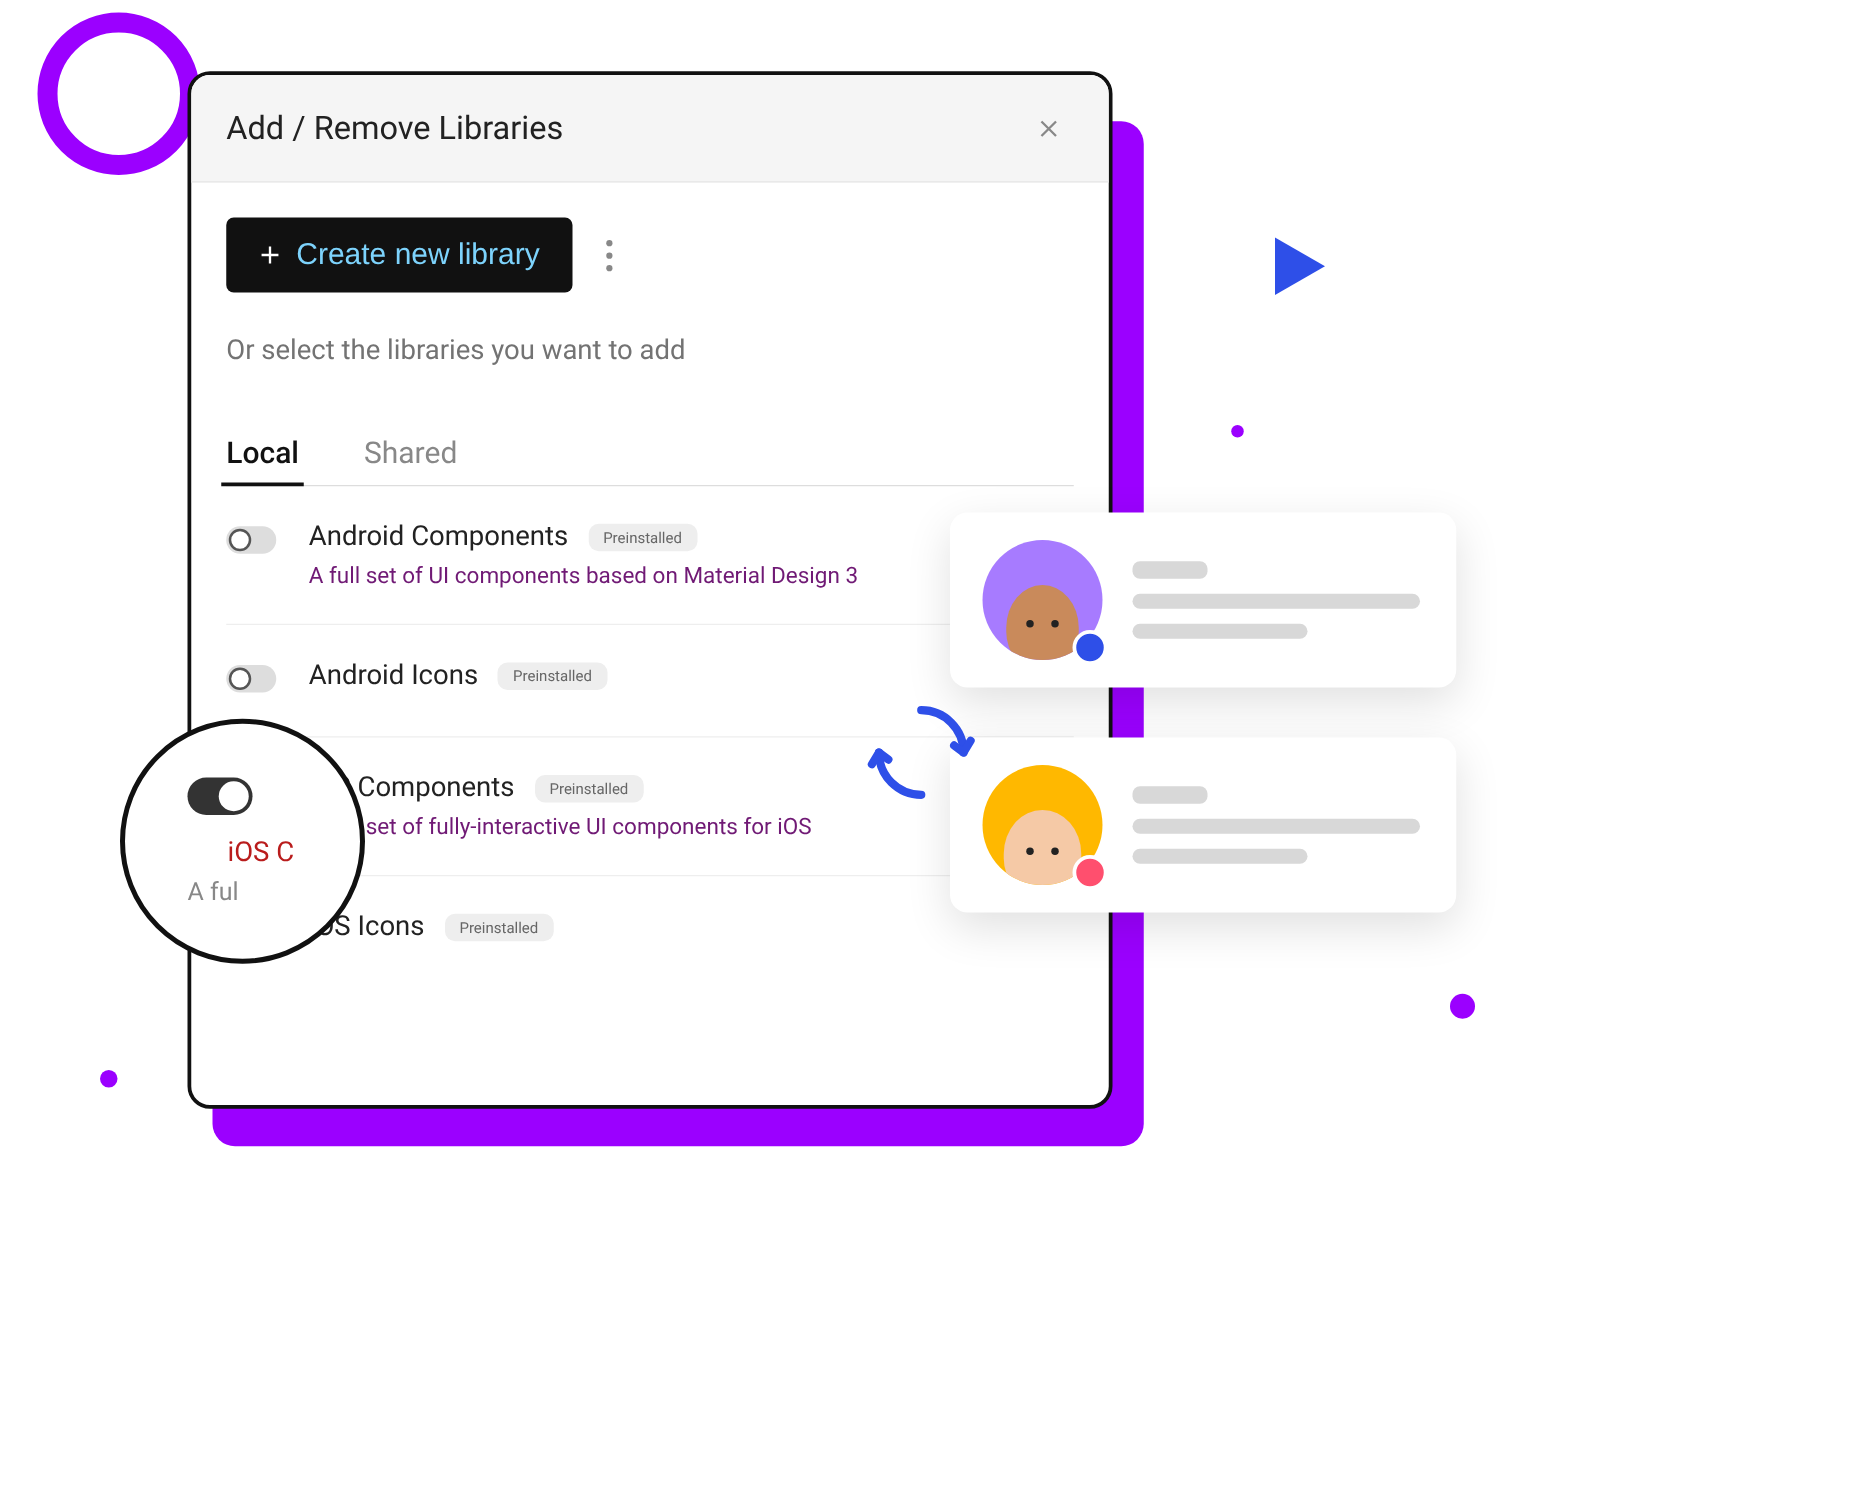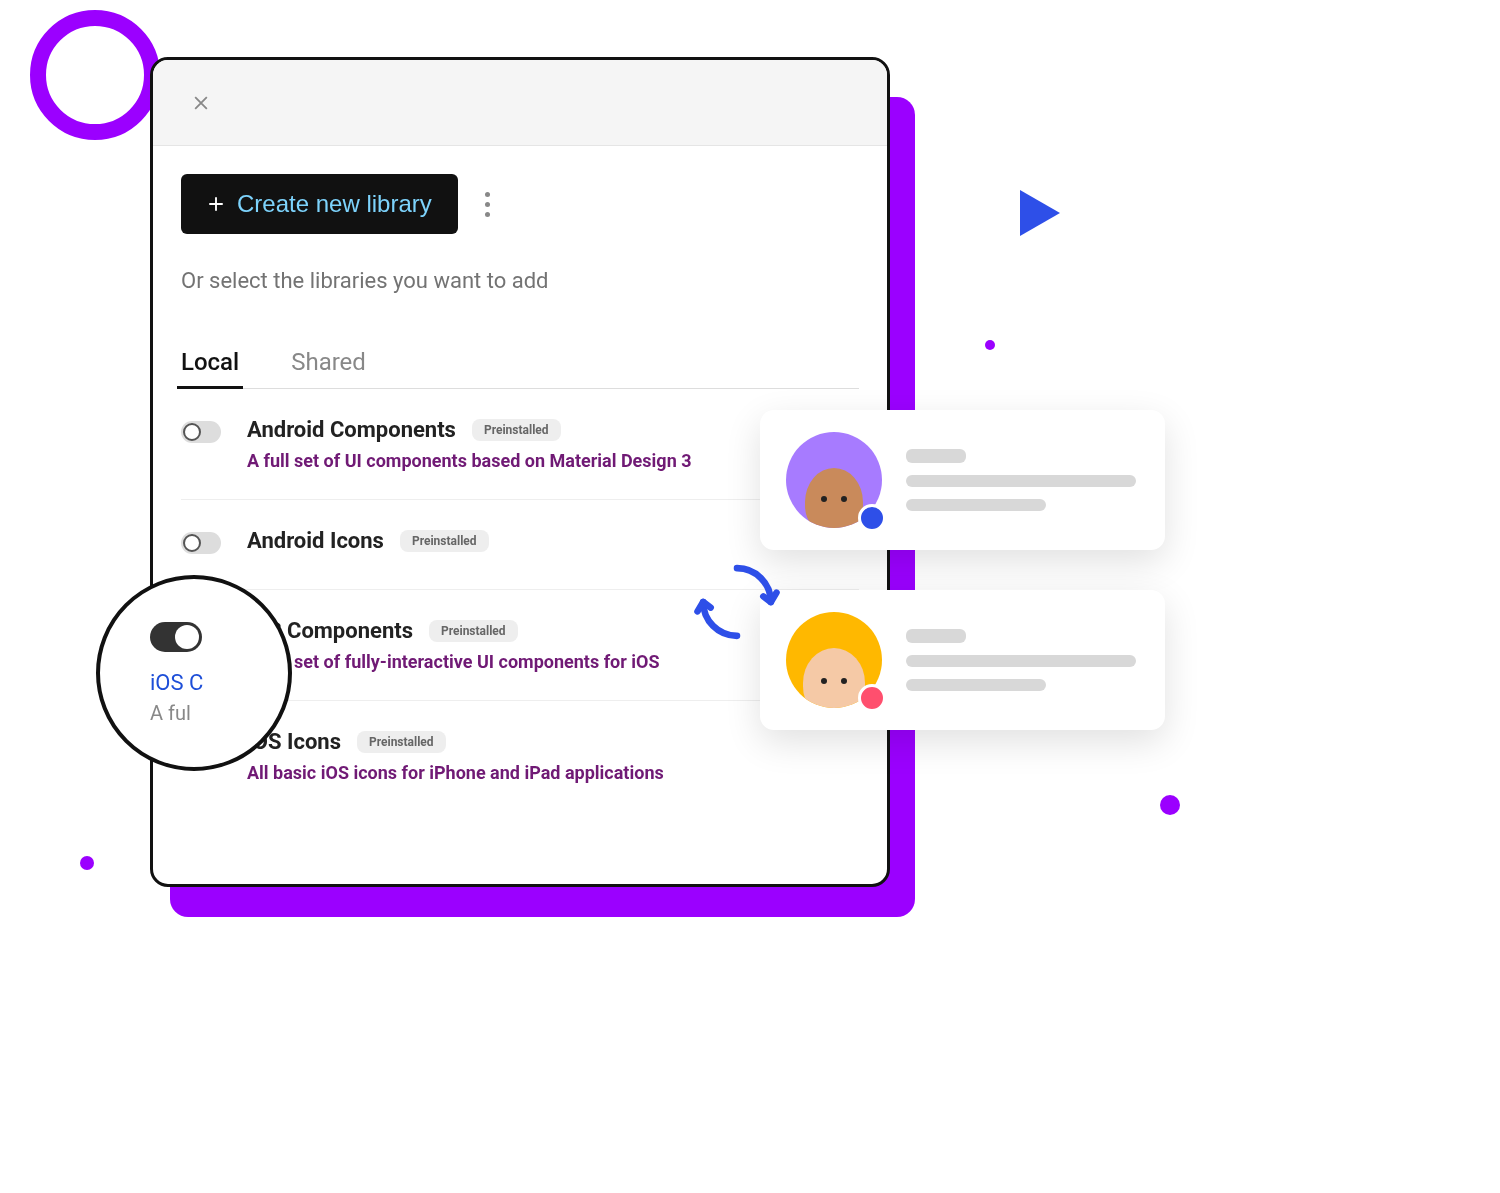--- a/index.html
+++ b/index.html
@@ -120,21 +120,21 @@
     cursor:pointer;
   }
   .toggle::after {
     content:""; position:absolute; top:2px; left:2px;
     width:18px; height:18px; border-radius:50%;
     background:#fff; border:2px solid #555; box-sizing:border-box;
   }
   .toggle.on { background:#333; }
   .toggle.on::after { left:auto; right:2px; border-color:#333; }
 
-  .lib-info { flex:1;font-weight:bold; }
+  .lib-info { flex:1; }
   .lib-title-row { display:flex; align-items:center; gap:16px; margin-bottom:8px; }
   .lib-name { font-size: 22px; color:#222; }
   .badge {
     font-size: 12px; background:#eee; color:#666;
     padding: 4px 12px; border-radius: 8px;
   }
   .lib-desc { font-size: 18px; color:#701a75; }
 
   
   .magnifier {
@@ -151,21 +151,21 @@
     z-index: 20;
   }
   .mag-toggle {
     width: 52px; height: 30px; border-radius:15px;
     background:#333; position:relative; margin-bottom:18px;
   }
   .mag-toggle::after {
     content:""; position:absolute; top:3px; right:3px;
     width:24px; height:24px; background:#fff; border-radius:50%;
   }
-  .mag-title { color:#1d4ed8; margin-bottom: 6px; }
+  .mag-title { color:#b91c1c; margin-bottom: 6px; margin-left: 32px; }
   .mag-sub { color:#888; font-size:20px; }
 
   
   .float-panel {
     position:absolute; top:410px; left:760px;
     width:405px; z-index:25;
   }
   .float-card {
     background:#fff; border-radius:14px;
     box-shadow: 0 12px 36px rgba(0,0,0,0.12);
@@ -221,20 +221,21 @@
 <div class="deco-ring"></div>
 <div class="deco-triangle"></div>
 <div class="deco-dot-a"></div>
 <div class="deco-dot-b"></div>
 <div class="deco-dot-c"></div>
 
 <div class="backdrop"></div>
 
 <div class="modal">
   <div class="modal-header">
+    <div class="modal-title">Add / Remove Libraries</div>
     <div class="close-btn">
       <svg viewBox="0 0 24 24" fill="none" stroke-width="2.2">
           <path d="M5 5 L19 19 M19 5 L5 19"></path>
         </svg>
     </div>
   </div>
   <div class="modal-body">
 
     <div class="toolbar">
       <button class="create-btn">
@@ -291,21 +292,20 @@
         </div>
       </div>
 
       <div class="lib-item">
         <div class="toggle"></div>
         <div class="lib-info">
           <div class="lib-title-row">
             <span class="lib-name">iOS Icons</span>
             <span class="badge">Preinstalled</span>
           </div>
-          <div class="lib-desc">All basic iOS icons for iPhone and iPad applications</div>
         </div>
       </div>
 
     </div>
   </div>
 </div>
 
 <div class="magnifier">
   <div class="mag-toggle"></div>
   <div class="mag-title">iOS C</div>

